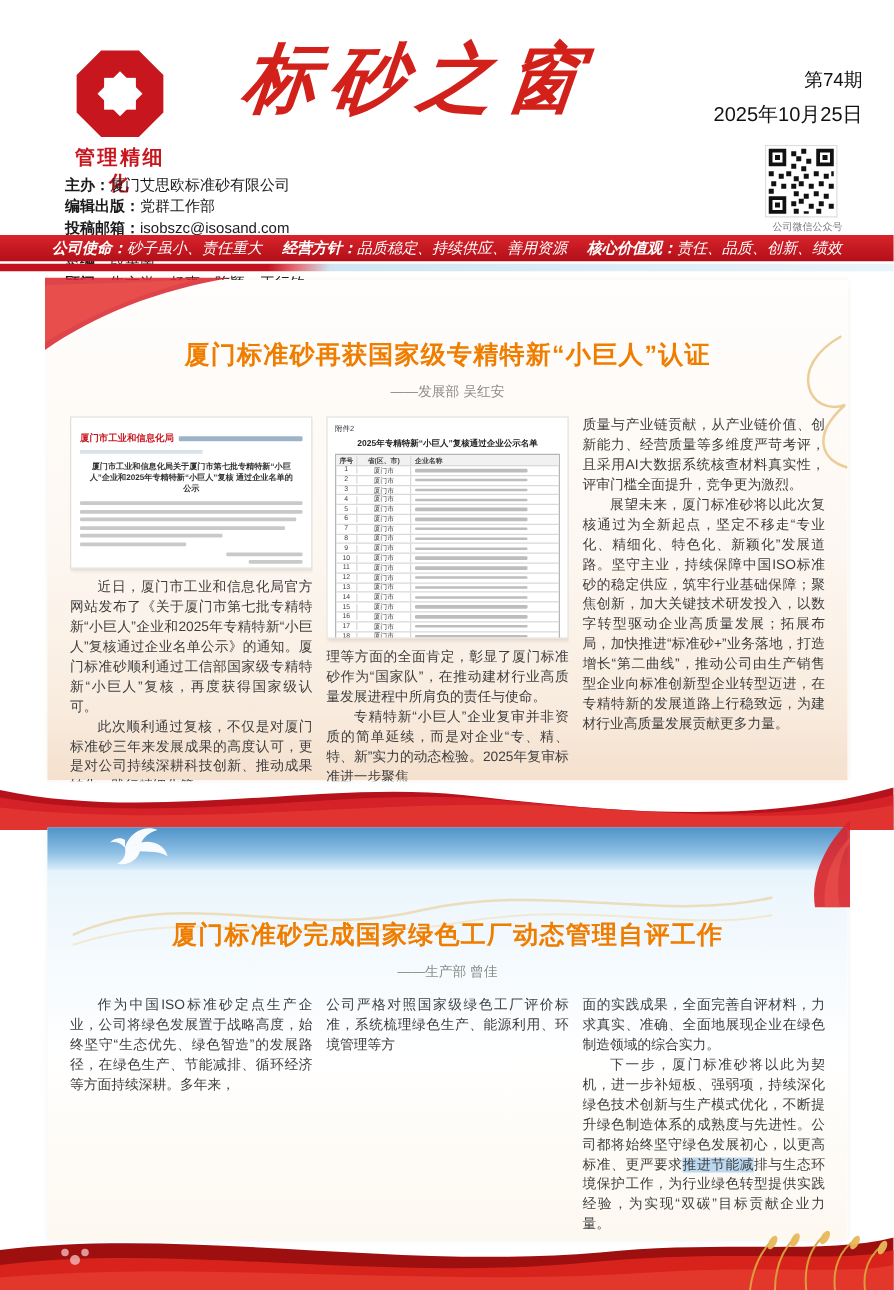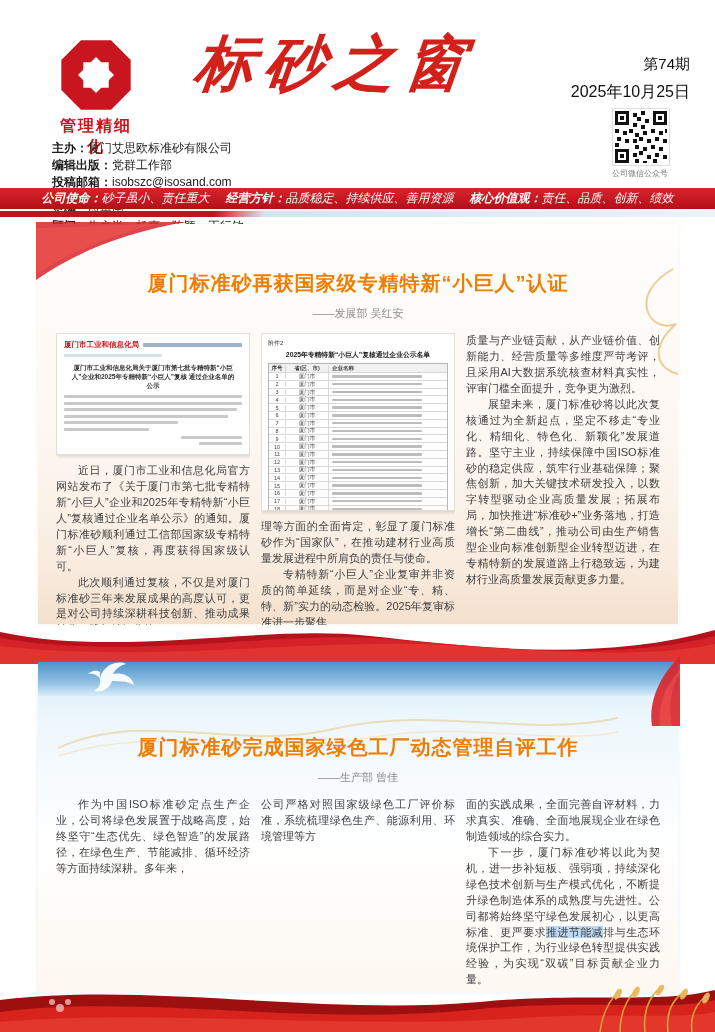--- a/index.html
+++ b/index.html
@@ -8,21 +8,21 @@
   
   .logo{position:absolute;left:52px;top:38px;width:88px;text-align:center;}
   .logo svg{display:block;margin:0 auto;}
   .logo-text{color:#c8161e;font-weight:bold;font-size:16px;letter-spacing:2px;margin-top:4px;}
   .paper-title{position:absolute;left:150px;top:30px;width:370px;margin:0;text-align:center;
     font-family:"DejaVu Serif","Liberation Serif",serif;font-style:italic;font-weight:bold;
     font-size:60px;line-height:1.1;color:#d2201a;letter-spacing:10px;transform:skewX(-6deg);}
   .issue{position:absolute;left:540px;top:55px;width:150px;text-align:right;color:#111;}
   .issue-no{font-size:15px;margin-bottom:8px;}
   .issue-date{font-size:16px;}
-  .qr{position:absolute;left:612px;top:108px;width:62px;text-align:left;}
+  .qr{position:absolute;left:612px;top:116px;width:62px;text-align:right;}
   .qr svg{display:block;border:1px solid #ddd;background:#fff;}
   .qr-cap{font-size:8px;color:#777;margin-top:2px;white-space:nowrap;}
   
   .info{position:absolute;left:52px;top:140px;width:552px;font-size:12px;color:#1b1b1b;}
   .info-row{display:flex;justify-content:space-between;margin-bottom:10px;white-space:nowrap;flex-direction:column;}
   .info .lbl{font-weight:bold;}
   
   .banner{position:absolute;left:0;top:188px;width:715px;height:21px;
     background:linear-gradient(180deg,#d8242b,#b30f19);color:#fff;
     display:flex;justify-content:center;align-items:center;gap:16px;
@@ -42,21 +42,21 @@
   .byline{text-align:center;font-size:11px;color:#8c8c8c;margin:9px 0 12px;position:relative;}
   .cols{display:flex;gap:11px;padding:0 18px;position:relative;}
   .panel1 .cols{height:292px;}
   .panel2 .cols{height:194px;}
   .col{flex:1;overflow:hidden;min-width:0;}
   .para{margin:0;font-size:11px;line-height:1.45;text-align:justify;text-indent:2em;color:#3e3e3e;}
   [data-cont] .para:first-child{text-indent:0;}
   mark{background:#bcd9f1;color:inherit;padding:0;}
   
   figure{margin:0 0 8px 0;background:#fff;border:1px solid #e3ded6;box-shadow:1px 2px 3px rgba(0,0,0,.12);box-sizing:border-box;}
-  .gov{height:122px;padding:6px 7px;overflow:hidden;}
+  .gov{height:122px;padding:12px 7px;overflow:hidden;}
   .gov-head{display:flex;align-items:center;gap:4px;}
   .gov-site{color:#c8161e;font-weight:bold;font-size:7.5px;white-space:nowrap;}
   .bar{background:#c9c9c9;height:3px;border-radius:1px;}
   .gov-nav{flex:1;height:4px;background:#9db4c8;border-radius:1px;}
   .gov-crumb{width:55%;height:3px;background:#d8e2ea;margin:4px 0 6px;}
   .gov-title{font-size:6.5px;font-weight:bold;color:#333;text-align:center;line-height:1.4;margin:2px 6px 5px;}
   .gov-body .bar{margin:3.5px 0;}
   .gov-sign{display:flex;flex-direction:column;align-items:flex-end;gap:3px;margin-top:5px;}
   .gov-sign .bar{width:34%;margin:0;}
   

